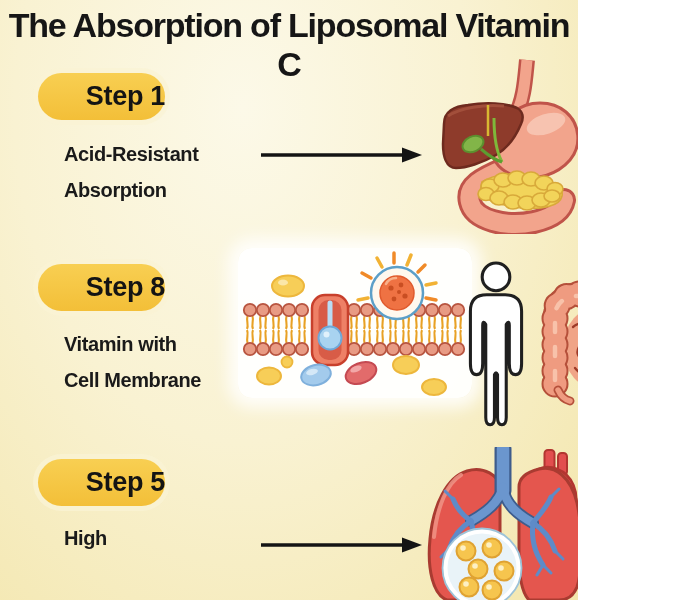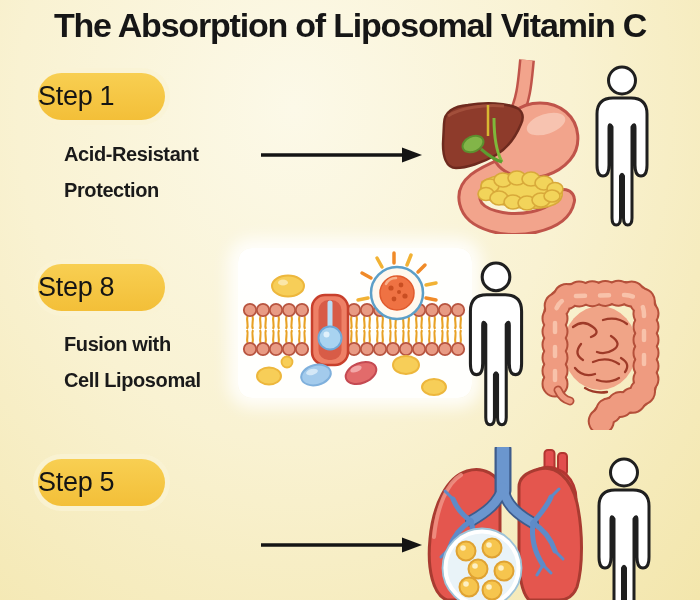--- a/index.html
+++ b/index.html
@@ -1,30 +1,30 @@
 <!DOCTYPE html>
 <html><head>
 <meta charset="utf-8">
 <style>
   html,body{margin:0;padding:0;}
   #canvas{
-    position:relative;width:700px;height:600px;overflow:hidden;
+    position:relative;width:578px;height:600px;overflow:hidden;
     font-family:"Liberation Sans","DejaVu Sans",sans-serif;
     background:radial-gradient(ellipse at 42% 18%, #FCF9E8 0%, #F9F2D2 48%, #F3E6AC 100%);
   }
   .title{
     position:absolute;left:0;right:0;top:6px;text-align:center;
     font-size:34px;font-weight:bold;letter-spacing:-1.2px;color:#161616;
   }
   .badge{
     position:absolute;left:38px;width:127px;height:47px;border-radius:24px;
     background:linear-gradient(#F8CF52,#F3BF38);
     box-shadow:0 0 0 5px rgba(250,243,212,.75);
-    display:flex;align-items:center;justify-content:flex-start;
-    font-size:27px;font-weight:normal;color:#141414;letter-spacing:-0.3px;
+    display:flex;align-items:center;justify-content:flex-end;
+    font-size:27px;font-weight:bold;color:#141414;letter-spacing:-0.3px;
   }
   .step-text{
     position:absolute;left:64px;font-size:20px;font-weight:bold;
     letter-spacing:-0.4px;line-height:36px;color:#1a1a1a;
   }
   .step-text span{display:block;}
   .arrow{position:absolute;left:258px;width:165px;height:22px;}
   .abs{position:absolute;}
   .membrane-backdrop{
     position:absolute;left:238px;top:248px;width:234px;height:150px;border-radius:14px;
@@ -56,21 +56,21 @@
     </defs>
   </svg>
 
   <div class="title">The Absorption of Liposomal Vitamin C</div>
 
   <div class="badge" style="top:73px">
     <span>Step 1</span>
   </div>
   <div class="step-text" style="top:136px">
     <span>Acid-Resistant</span>
-    <span>Protection</span>
+    <span>Absorption</span>
   </div>
   <svg class="arrow" style="top:144px" viewBox="0 0 165 22">
     <line x1="3" y1="11" x2="146" y2="11" stroke="#141414" stroke-width="3.6"></line>
     <polygon points="144,3.5 164,11 144,18.5" fill="#141414"></polygon>
   </svg>
 
   <svg class="abs" style="left:424px;top:56px" width="160" height="178" viewBox="0 0 160 178">
 
     <path d="M 103,4 C 101,24 100,44 91,60" stroke="#C0544A" stroke-width="16" fill="none"></path>
     <path d="M 103,4 C 101,24 100,44 91,60" stroke="#F2A48C" stroke-width="11" fill="none"></path>
@@ -114,22 +114,22 @@
     </g>
   </svg>
   <svg class="abs" style="left:581px;top:64px" width="82" height="170" viewBox="0 0 80 170">
       <use href="#human-figure"></use>
     </svg>
 
   <div class="badge" style="top:264px">
     <span>Step 8</span>
   </div>
   <div class="step-text" style="top:326px">
-    <span>Fusion with</span>
-    <span>Cell Liposomal</span>
+    <span>Vitamin with</span>
+    <span>Cell Membrane</span>
   </div>
 
   <div class="membrane-backdrop"></div>
 
   <svg class="abs" style="left:242px;top:251px" width="226" height="152" viewBox="0 0 226 152">
 
     <g>
       <use href="#lipid-top" x="8"></use>
         <use href="#lipid-top" x="21"></use>
         <use href="#lipid-top" x="34"></use>
@@ -230,20 +230,21 @@
       <path d="M 22,108 L 22,45 Q 22,26 44,24 L 92,23 Q 110,24 111,42 L 111,103" stroke="#F8C7AE" stroke-width="4.5" stroke-dasharray="9 15" stroke-linecap="round" opacity="0.9"></path>
       <path d="M 25,118 Q 29,127 37,129" stroke="#B5503A" stroke-width="9" stroke-linecap="round"></path>
       <path d="M 25,118 Q 29,127 37,129" stroke="#EF9B80" stroke-width="5.5" stroke-linecap="round"></path>
     </g>
   </svg>
 
   <div class="badge" style="top:459px">
     <span>Step 5</span>
   </div>
   <div class="step-text" style="top:520px">
+    <span>High</span>
   </div>
   <svg class="arrow" style="top:534px" viewBox="0 0 165 22">
     <line x1="3" y1="11" x2="146" y2="11" stroke="#141414" stroke-width="3.6"></line>
     <polygon points="144,3.5 164,11 144,18.5" fill="#141414"></polygon>
   </svg>
 
   <svg class="abs" style="left:423px;top:447px" width="162" height="153" viewBox="0 0 162 153">
     <g>
       <rect x="121.5" y="3" width="10" height="26" rx="3.5" fill="#E24E4E" stroke="#B23530" stroke-width="2"></rect>
       <rect x="135" y="6" width="9" height="22" rx="3.5" fill="#E24E4E" stroke="#B23530" stroke-width="2"></rect>

